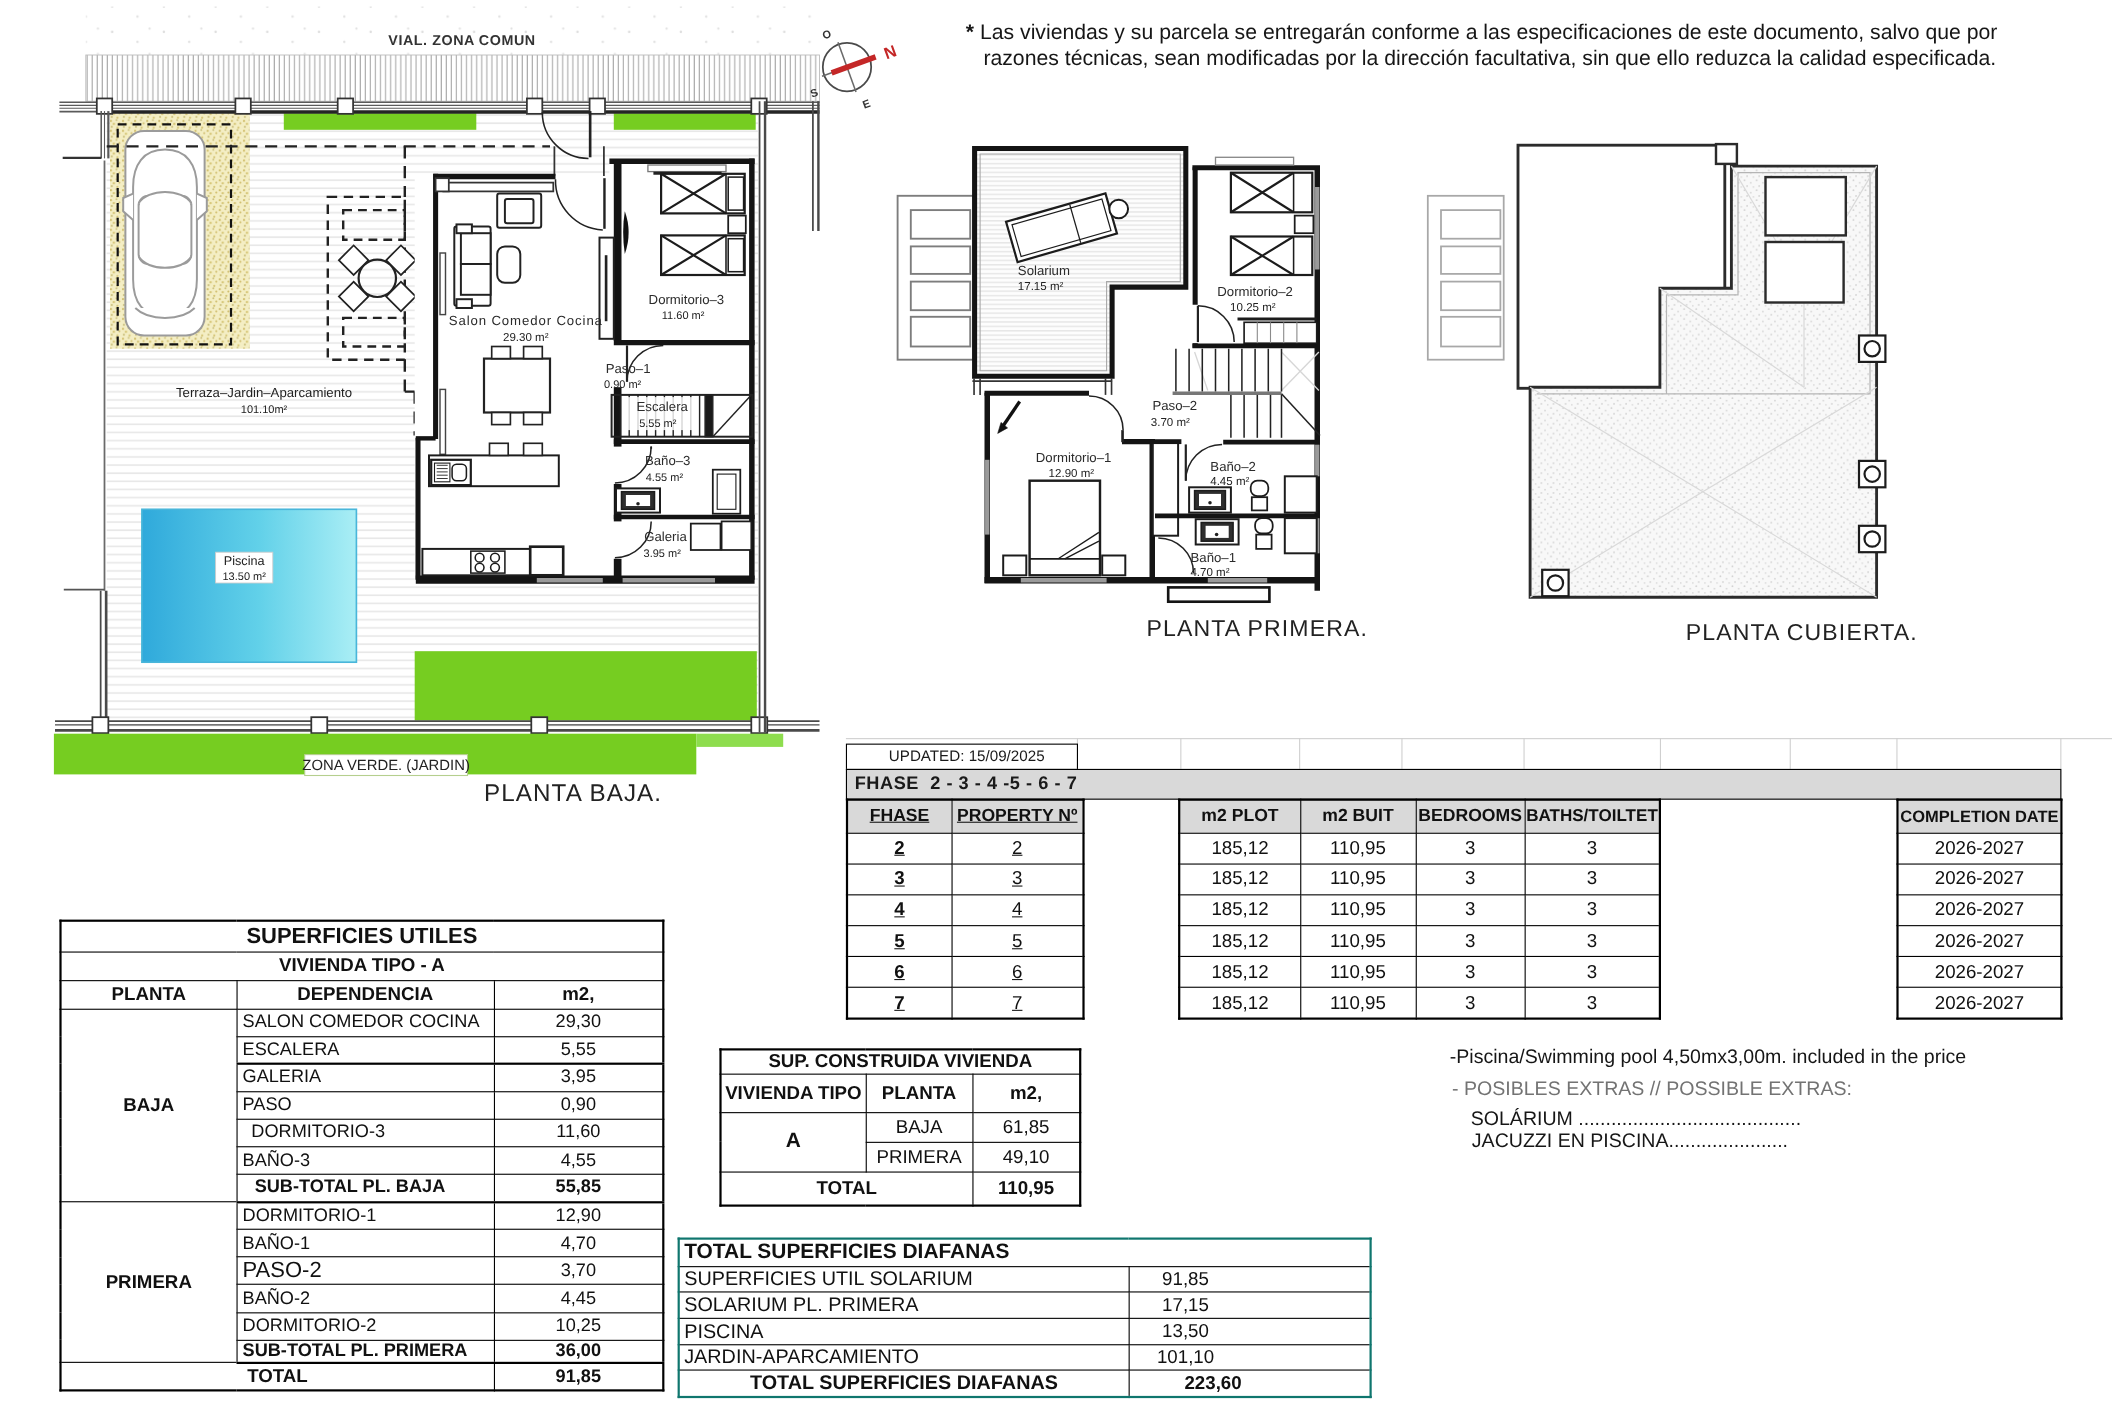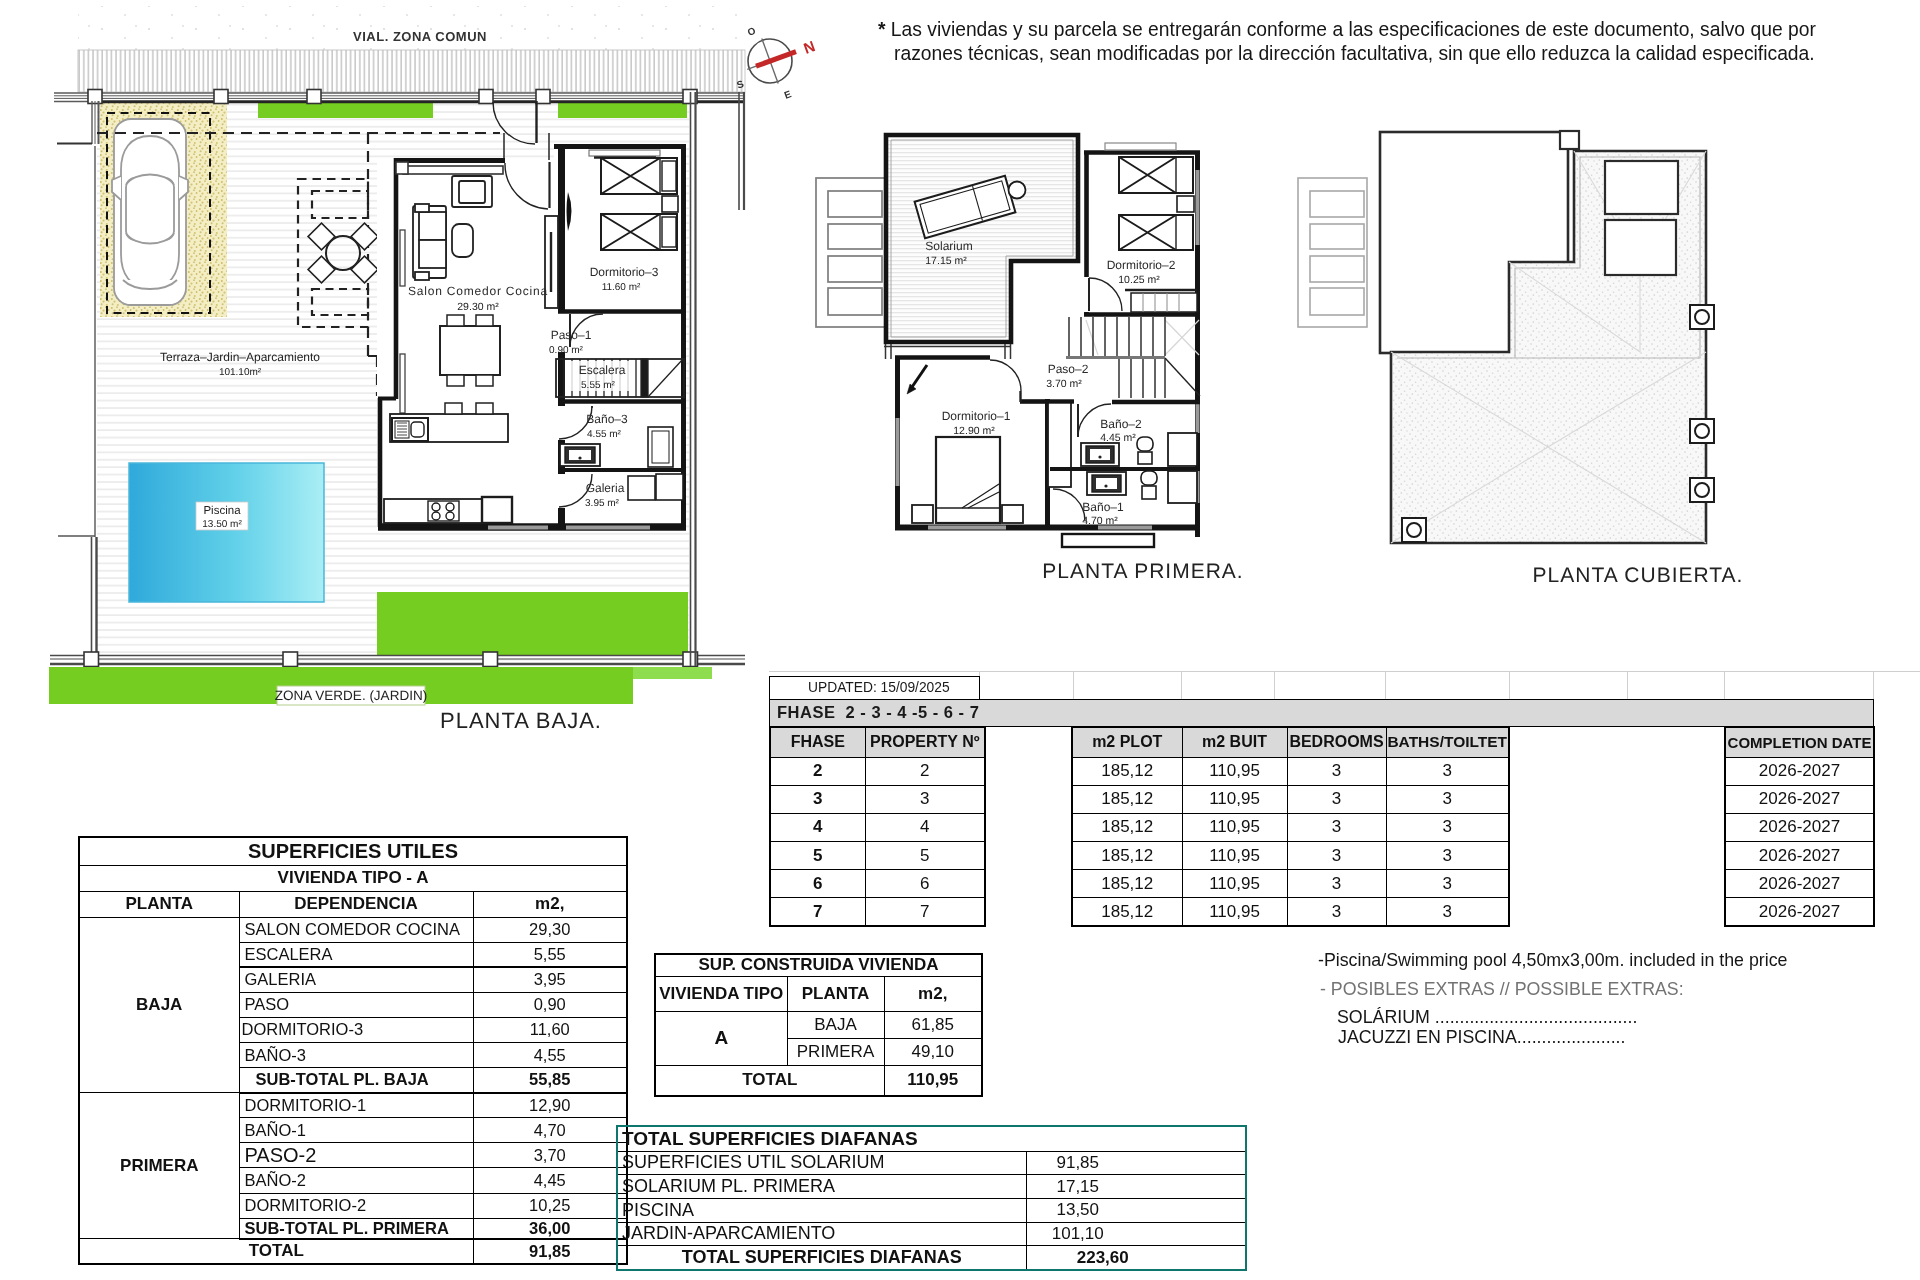--- a/index.html
+++ b/index.html
@@ -660,21 +660,21 @@
 <div class="abs" style="left:1385px;top:671px;width:1px;height:28px;background:#cfcfcf"></div>
 <div class="abs" style="left:1509px;top:671px;width:1px;height:28px;background:#cfcfcf"></div>
 <div class="abs" style="left:1627px;top:671px;width:1px;height:28px;background:#cfcfcf"></div>
 <div class="abs" style="left:1724px;top:671px;width:1px;height:28px;background:#cfcfcf"></div>
 <div class="abs" style="left:1873px;top:671px;width:1px;height:28px;background:#cfcfcf"></div>
 
 <div class="abs" style="left:769px;top:676px;width:211px;height:24px;border:1px solid #000;font-size:13.8px;line-height:22px;padding-left:38px;">UPDATED: 15/09/2025</div>
 
 <div class="abs b" style="left:769px;top:699px;width:1105px;height:28px;border:1.5px solid #000;background:#d9d9d9;font-size:16.5px;line-height:25px;padding-left:7px;letter-spacing:0.5px;">FHASE&nbsp; 2 - 3 - 4 -5 - 6 - 7</div>
 
-<table class="abs" style="left:769px;top:726px;width:215px;border:2px solid #000;">
+<table class="abs" style="left:769px;top:726px;width:215px;border:2px solid #000;text-decoration:underline;">
 <colgroup>
         <col style="width:95px">
         <col style="width:120px">
       </colgroup>
 <tbody>
         <tr style="height:30px">
           <td class="gy b c" style="font-size:16px">FHASE</td>
           <td class="gy b c" style="font-size:16px">PROPERTY Nº</td>
         </tr>
 <tr style="height:28.2px">
@@ -779,21 +779,21 @@
         </tr>
 <tr style="height:28.2px">
           <td class="c" style="font-size:17px">2026-2027</td>
         </tr>
 <tr style="height:28.2px">
           <td class="c" style="font-size:17px">2026-2027</td>
         </tr>
 </tbody>
     </table>
 
-<table class="abs" style="left:54px;top:836px;width:548px;border:2px solid #000;margin-left:24px;">
+<table class="abs" style="left:54px;top:836px;width:548px;border:2px solid #000;">
 <colgroup>
         <col style="width:160px">
         <col style="width:234px">
         <col style="width:154px">
       </colgroup>
 <tbody>
         <tr style="height:28px">
           <td colspan="3" class="b c" style="font-size:20px">SUPERFICIES UTILES</td>
         </tr>
 <tr style="height:26px">
@@ -815,21 +815,21 @@
         </tr>
 <tr style="height:25.1px">
           <td class="l" style="font-size:16.5px;padding-left:5px">GALERIA</td>
           <td class="c" style="font-size:16.5px">3,95</td>
         </tr>
 <tr style="height:25.1px">
           <td class="l" style="font-size:16.5px;padding-left:5px">PASO</td>
           <td class="c" style="font-size:16.5px">0,90</td>
         </tr>
 <tr style="height:25.1px">
-          <td class="l" style="font-size:16.5px;padding-left:2px">DORMITORIO-3</td>
+          <td class="l" style="font-size:16.5px;padding-left:13px">DORMITORIO-3</td>
           <td class="c" style="font-size:16.5px">11,60</td>
         </tr>
 <tr style="height:25.1px">
           <td class="l" style="font-size:16.5px;padding-left:5px">BAÑO-3</td>
           <td class="c" style="font-size:16.5px">4,55</td>
         </tr>
 <tr style="height:25.1px">
           <td class="l b" style="font-size:16.5px;padding-left:16px;border-bottom:2px solid #000">SUB-TOTAL PL. BAJA</td>
           <td class="c b" style="font-size:16.5px;border-bottom:2px solid #000">55,85</td>
         </tr>

